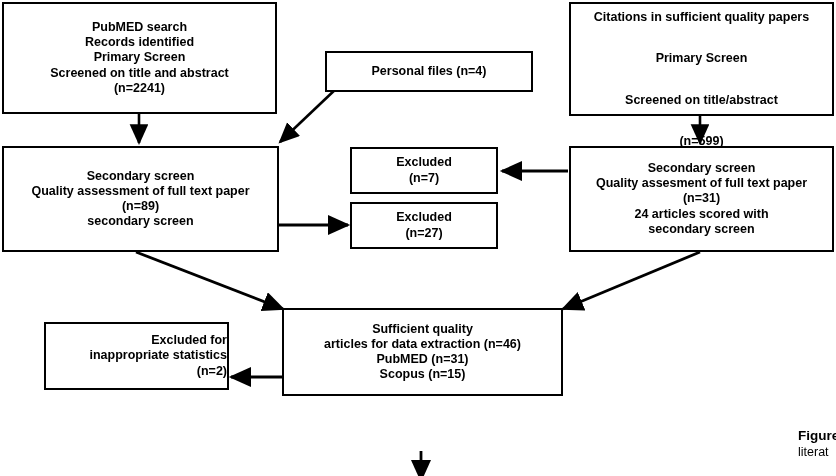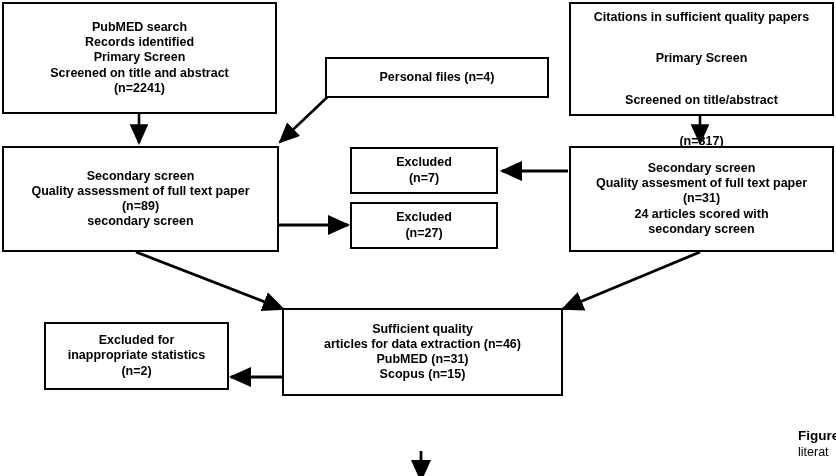--- a/index.html
+++ b/index.html
@@ -96,30 +96,30 @@
   </svg>
 
   <div class="node" style="left:2px; top:2px; width:275px; height:112px;">
     <span class="ln b">PubMED search</span>
     <span class="ln n">Records identified</span>
     <span class="ln b">Primary Screen</span>
     <span class="ln n">Screened on title and abstract</span>
     <span class="ln n">(n=2241)</span>
   </div>
 
-  <div class="node" style="left:325px; top:57px; width:224px; height:41px;">
+  <div class="node" style="left:325px; top:51px; width:208px; height:41px;">
     <span class="ln n">Personal files (n=4)</span>
   </div>
 
   <div class="node" style="left:569px; top:2px; width:265px; height:114px;gap:26px;">
     <span class="ln b">Scopus search</span>
     <span class="ln n">Citations in sufficient quality papers</span>
     <span class="ln b">Primary Screen</span>
     <span class="ln n">Screened on title/abstract</span>
-    <span class="ln n">(n=817)</span>
+    <span class="ln n">(n=599)</span>
   </div>
 
   <div class="node" style="left:2px; top:146px; width:277px; height:106px;">
     <span class="ln b">Secondary screen</span>
     <span class="ln n">Quality assessment of full text paper</span>
     <span class="ln n">(n=89)</span>
     <span class="ln n">secondary screen</span>
   </div>
 
   <div class="node" style="left:350px; top:147px; width:148px; height:47px;">
@@ -133,21 +133,21 @@
   </div>
 
   <div class="node" style="left:569px; top:146px; width:265px; height:106px;">
     <span class="ln b">Secondary screen</span>
     <span class="ln n">Quality assesment of full text paper</span>
     <span class="ln n">(n=31)</span>
     <span class="ln n">24 articles scored with</span>
     <span class="ln n">secondary screen</span>
   </div>
 
-  <div class="node" style="left:44px; top:322px; width:185px; height:68px;">
+  <div class="node" style="left:44px; top:322px; width:185px; height:68px;align-items:flex-end;">
     <span class="ln n">Excluded for</span>
     <span class="ln n">inappropriate statistics</span>
     <span class="ln n">(n=2)</span>
   </div>
 
   <div class="node" style="left:282px; top:308px; width:281px; height:88px;">
     <span class="ln b">Sufficient quality</span>
     <span class="ln b">
       <span>articles for data extraction </span><span class="n">(n=46)</span>
     </span>

